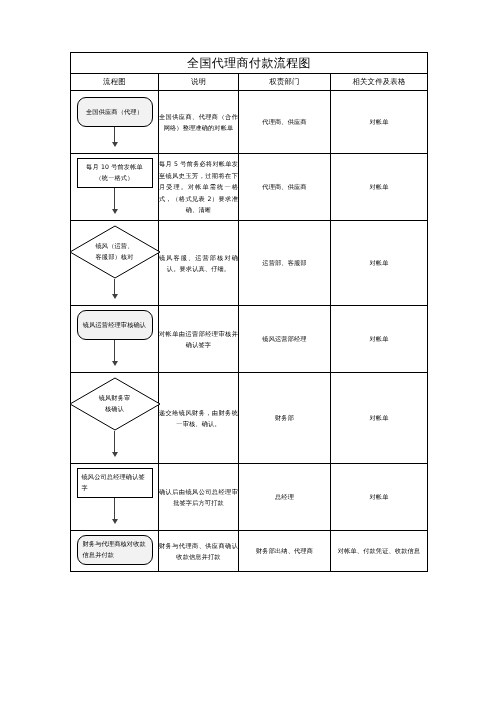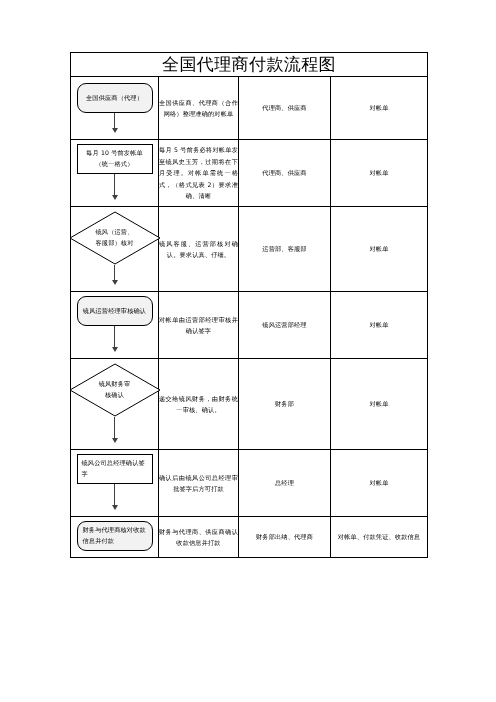--- a/index.html
+++ b/index.html
@@ -34,21 +34,21 @@
   }
   #doc-table td, #doc-table th {
     border: 1px solid #000000;
     padding: 0;
     vertical-align: middle;
     font-weight: normal;
   }
 
   .title-cell {
     text-align: center;
-    font-size: 17px;
+    font-size: 12px;
     font-weight: bold;
     height: 20px;
     letter-spacing: 0.4px;
   }
   .head-cell {
     text-align: center;
     font-size: 7.4px;
     font-weight: bold;
     height: 16px;
     letter-spacing: 0.2px;
@@ -184,20 +184,26 @@
         <col class="col-desc">
         <col class="col-dept">
         <col class="col-doc">
     </colgroup>
 
     <tbody>
         <tr>
       <td class="title-cell" colspan="4">全国代理商付款流程图</td>
     </tr>
 
+    <tr>
+      <th class="head-cell">流程图</th>
+      <th class="head-cell">说明</th>
+      <th class="head-cell">权责部门</th>
+      <th class="head-cell">相关文件及表格</th>
+    </tr>
 
     <tr>
       <td class="flow-cell">
         <div class="flow-wrap pad-top-6 pad-bot-6">
           <div class="shape-rounded">全国供应商（代理）</div>
           <div class="arrow a-mid">
             <div class="stem"></div>
                 <div class="head"></div>
           </div>
         </div>

